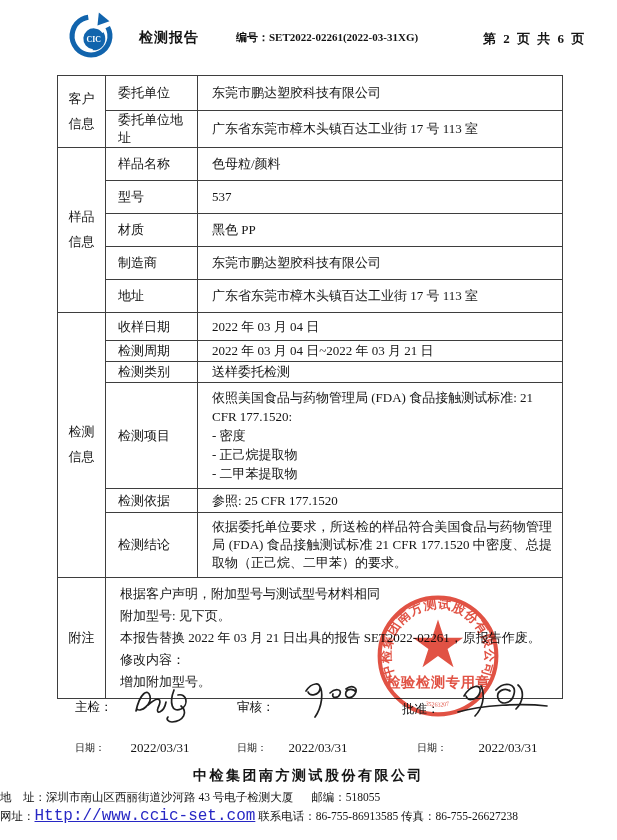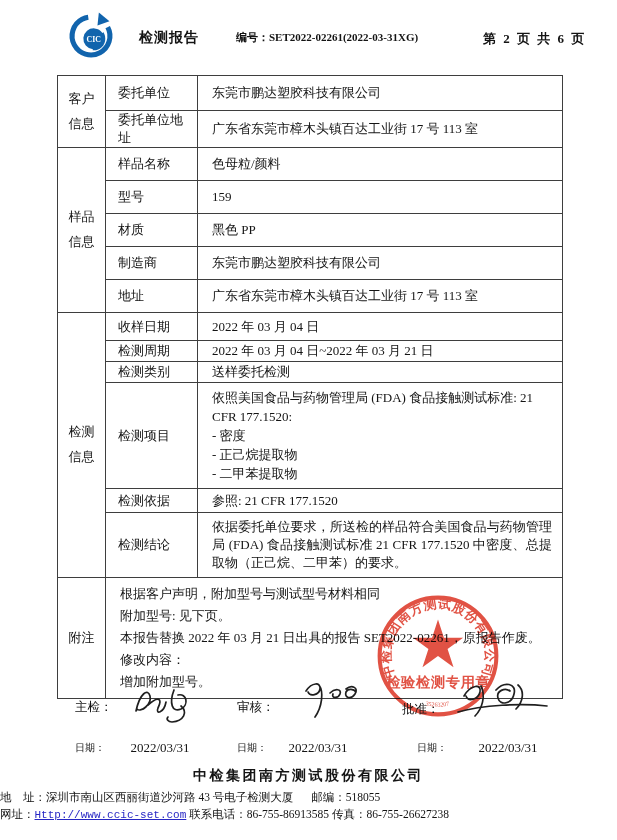--- a/index.html
+++ b/index.html
@@ -40,21 +40,21 @@
   
   .stamp{position:absolute;left:371px;top:592px;width:134px;height:130px;
          opacity:.88;mix-blend-mode:multiply;}
   
   .f-company{position:absolute;left:0;top:767px;width:617px;text-align:center;
              font-size:14px;font-weight:bold;letter-spacing:2.5px;}
   .f-line{position:absolute;left:0;width:617px;text-align:left;font-size:11.5px;}
   .f-addr{top:790px;}
   .f-web{top:807px;}
   .f-gap{display:inline-block;width:18px;}
-  .url{font-family:"Liberation Mono","DejaVu Sans Mono",monospace;font-size:11px;
+  .url{font-family:"Liberation Mono","DejaVu Sans Mono",monospace;font-size:16px;
        color:#2727c4;text-decoration:underline;}
   .num{font-family:"Liberation Serif",serif;}
 </style>
 </head>
 <body>
 
 <svg class="logo" viewBox="0 0 60 52">
   <circle cx="30" cy="26" r="20.5" fill="none" stroke="#1164ad" stroke-width="5.5" stroke-dasharray="103 26" transform="rotate(-28 30 26)"></circle>
   <polygon points="38.5,0.5 50,10 37,14.5" fill="#1164ad"></polygon>
   <circle cx="33" cy="29" r="12.5" fill="#1164ad"></circle>
@@ -89,21 +89,21 @@
   <tr class="h33">
     <td class="sec" rowspan="5">
       <div>样品</div>
       <div>信息</div>
     </td>
     <td class="lab">样品名称</td>
     <td class="val">色母粒/颜料</td>
   </tr>
   <tr class="h33">
     <td class="lab">型号</td>
-    <td class="val">159</td>
+    <td class="val">537</td>
   </tr>
   <tr class="h33">
     <td class="lab">材质</td>
     <td class="val">黑色 PP</td>
   </tr>
   <tr class="h33">
     <td class="lab">制造商</td>
     <td class="val">东莞市鹏达塑胶科技有限公司</td>
   </tr>
   <tr class="h33">
@@ -131,21 +131,21 @@
     <td class="lab">检测项目</td>
     <td class="multi">
       <div>依照美国食品与药物管理局 (FDA) 食品接触测试标准: 21 CFR 177.1520:</div>
       <div>-  密度</div>
       <div>-  正己烷提取物</div>
       <div>-  二甲苯提取物</div>
     </td>
   </tr>
   <tr class="h24">
     <td class="lab">检测依据</td>
-    <td class="val">参照: 21 CFR 177.1520</td>
+    <td class="val">参照: 25 CFR 177.1520</td>
   </tr>
   <tr class="h52">
     <td class="lab">检测结论</td>
     <td class="multi just">依据委托单位要求，所送检的样品符合美国食品与药物管理局 (FDA) 食品接触测试标准 21 CFR 177.1520 中密度、总提取物（正己烷、二甲苯）的要求。</td>
   </tr>
 
   <tr class="h120">
     <td class="sec">附注</td>
     <td class="multi" colspan="2">
       <div class="note-line">根据客户声明，附加型号与测试型号材料相同</div>

